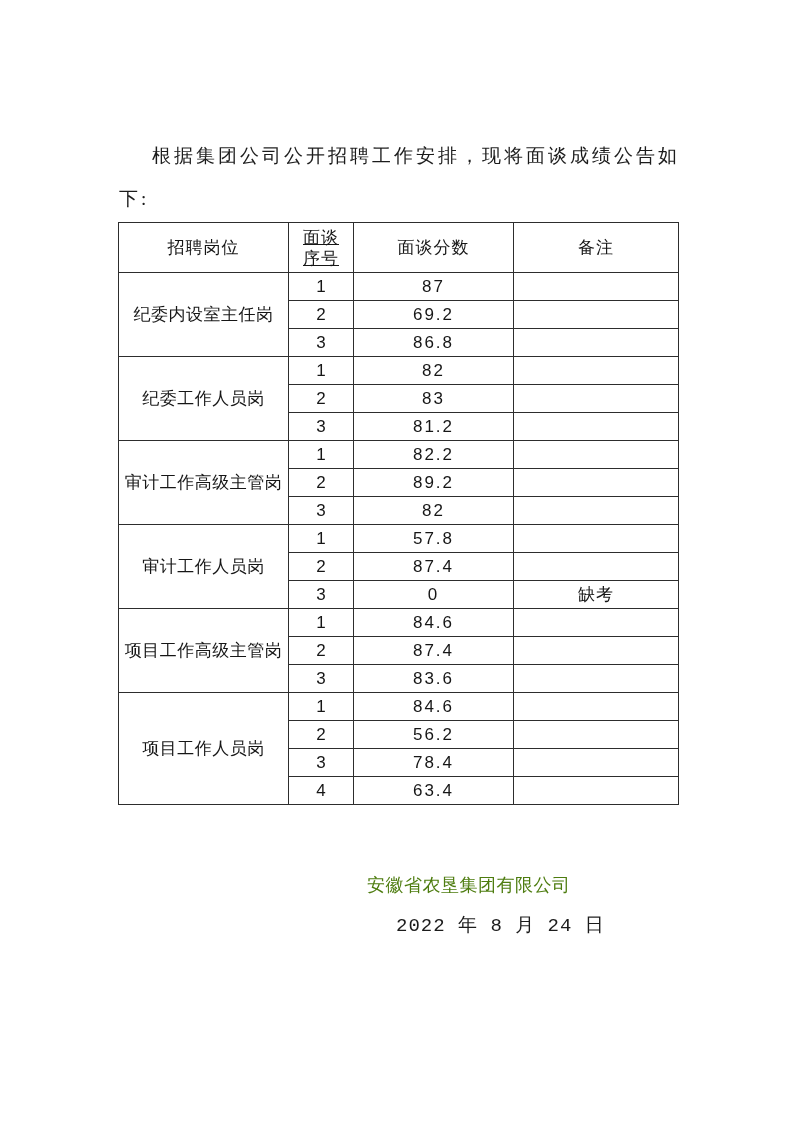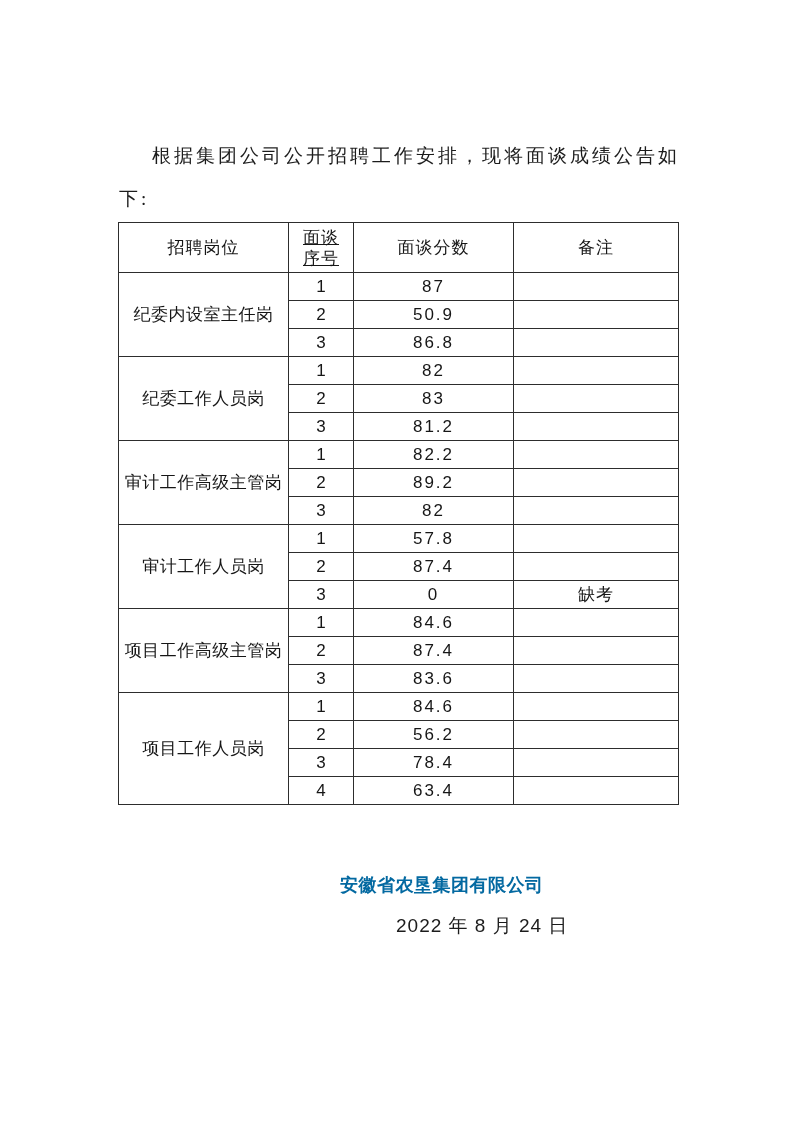--- a/index.html
+++ b/index.html
@@ -57,34 +57,33 @@
   .seq-head-line { display: block; line-height: 21px; text-decoration: underline; }
   .score-table tbody td { height: 27px; font-size: 17px; }
   .pos-cell { font-size: 17px; letter-spacing: 0.5px; }
   .seq-cell { font-size: 17px; }
   .score-cell { font-size: 17px; letter-spacing: 2px; }
   .remark-cell { font-size: 17px; letter-spacing: 1px; margin-top: 33px; }
 
   
   .company-line {
     position: absolute;
-    left: 340px;
+    left: 367px;
     top: 873px;
     font-family: "Liberation Serif", "DejaVu Serif", serif;
     font-size: 18px;
     line-height: 24px;
     letter-spacing: 0.5px;
-    color: #0369a1;
-    font-weight: bold;
+    color: #4d7c0f;
   }
   .date-line {
     position: absolute;
     left: 396px;
     top: 914px;
-    font-family: Liberation Sans, sans-serif;
+    font-family: Liberation Mono, monospace;
     font-size: 19px;
     line-height: 24px;
     letter-spacing: 1px;
     color: #1c1c1c;
   }
 </style>
 </head>
 <body>
 
 <div class="page">
@@ -114,21 +113,21 @@
     </thead>
     <tbody>
         <tr>
           <td class="pos-cell" rowspan="3">纪委内设室主任岗</td>
           <td class="seq-cell">1</td>
           <td class="score-cell">87</td>
           <td class="remark-cell"></td>
         </tr>
         <tr>
           <td class="seq-cell">2</td>
-          <td class="score-cell">50.9</td>
+          <td class="score-cell">69.2</td>
           <td class="remark-cell"></td>
         </tr>
         <tr>
           <td class="seq-cell">3</td>
           <td class="score-cell">86.8</td>
           <td class="remark-cell"></td>
         </tr>
         <tr>
           <td class="pos-cell" rowspan="3">纪委工作人员岗</td>
           <td class="seq-cell">1</td>

